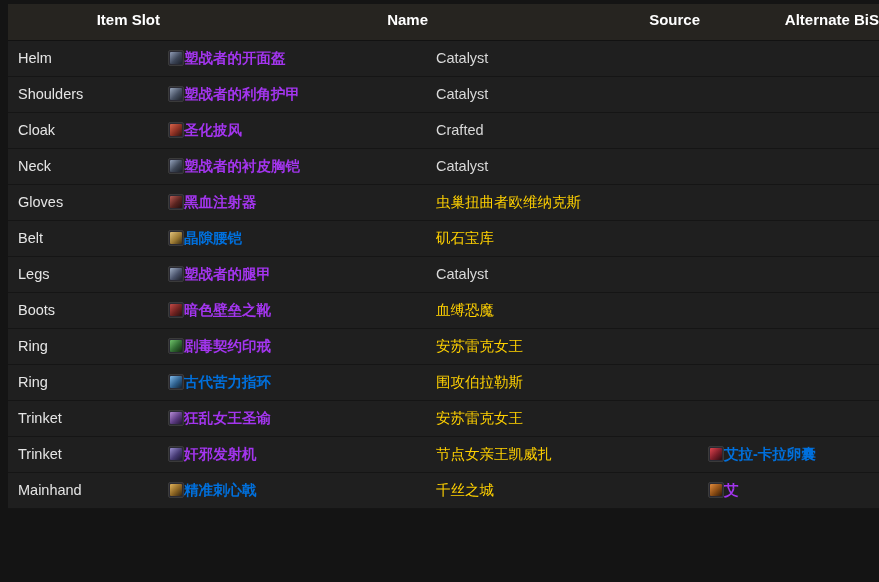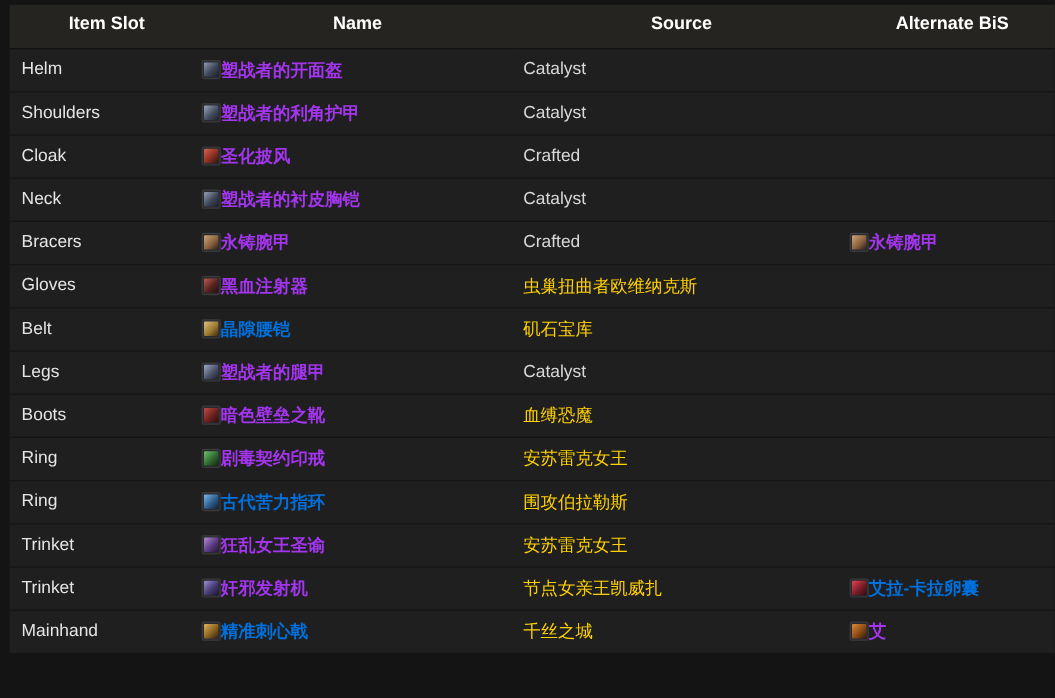--- a/index.html
+++ b/index.html
@@ -22,21 +22,21 @@
     table-layout: fixed;
     background: #1f1f1f;
   }
   table.bis-table colgroup col.c-slot  { width: 160px; }
   table.bis-table colgroup col.c-name  { width: 268px; }
   table.bis-table colgroup col.c-src   { width: 272px; }
   table.bis-table colgroup col.c-alt   { width: 179px; }
 
   thead tr.header-row { background: #262420; }
   thead th {
-    text-align: center;
+    text-align: right;
     font-size: 15px;
     font-weight: bold;
     color: #ffffff;
     padding: 0;
     height: 40px;
     vertical-align: middle;
     border-bottom: 1px solid #121212;
   }
   thead th .hcell { padding-left: 18px; }
   thead th.col-name .hcell { padding-left: 8px; }
@@ -243,40 +243,20 @@
           </td>
           <td class="cell-src">
             <div class="inner src-plain">Catalyst</div>
           </td>
           <td class="cell-alt">
             <div class="inner"></div>
           </td>
         </tr>
         <tr class="item-row">
           <td class="cell-slot">
-            <div class="inner">Bracers</div>
-          </td>
-          <td class="cell-name">
-            <div class="inner">
-              <span class="icon" style="--ic1: #cfa477; --ic2: #8a6440; --ic3: #2b1f14;"></span>
-              <span class="itemname q-epic">永铸腕甲</span>
-            </div>
-          </td>
-          <td class="cell-src">
-            <div class="inner src-plain">Crafted</div>
-          </td>
-          <td class="cell-alt">
-            <div class="inner">
-              <span class="icon" style="--ic1: #cfa477; --ic2: #8a6440; --ic3: #2b1f14;"></span>
-              <span class="itemname q-epic">永铸腕甲</span>
-            </div>
-          </td>
-        </tr>
-        <tr class="item-row">
-          <td class="cell-slot">
             <div class="inner">Gloves</div>
           </td>
           <td class="cell-name">
             <div class="inner">
               <span class="icon" style="--ic1: #b85a52; --ic2: #58231f; --ic3: #20100e;"></span>
               <span class="itemname q-epic">黑血注射器</span>
             </div>
           </td>
           <td class="cell-src">
             <div class="inner src-boss">虫巢扭曲者欧维纳克斯</div>

